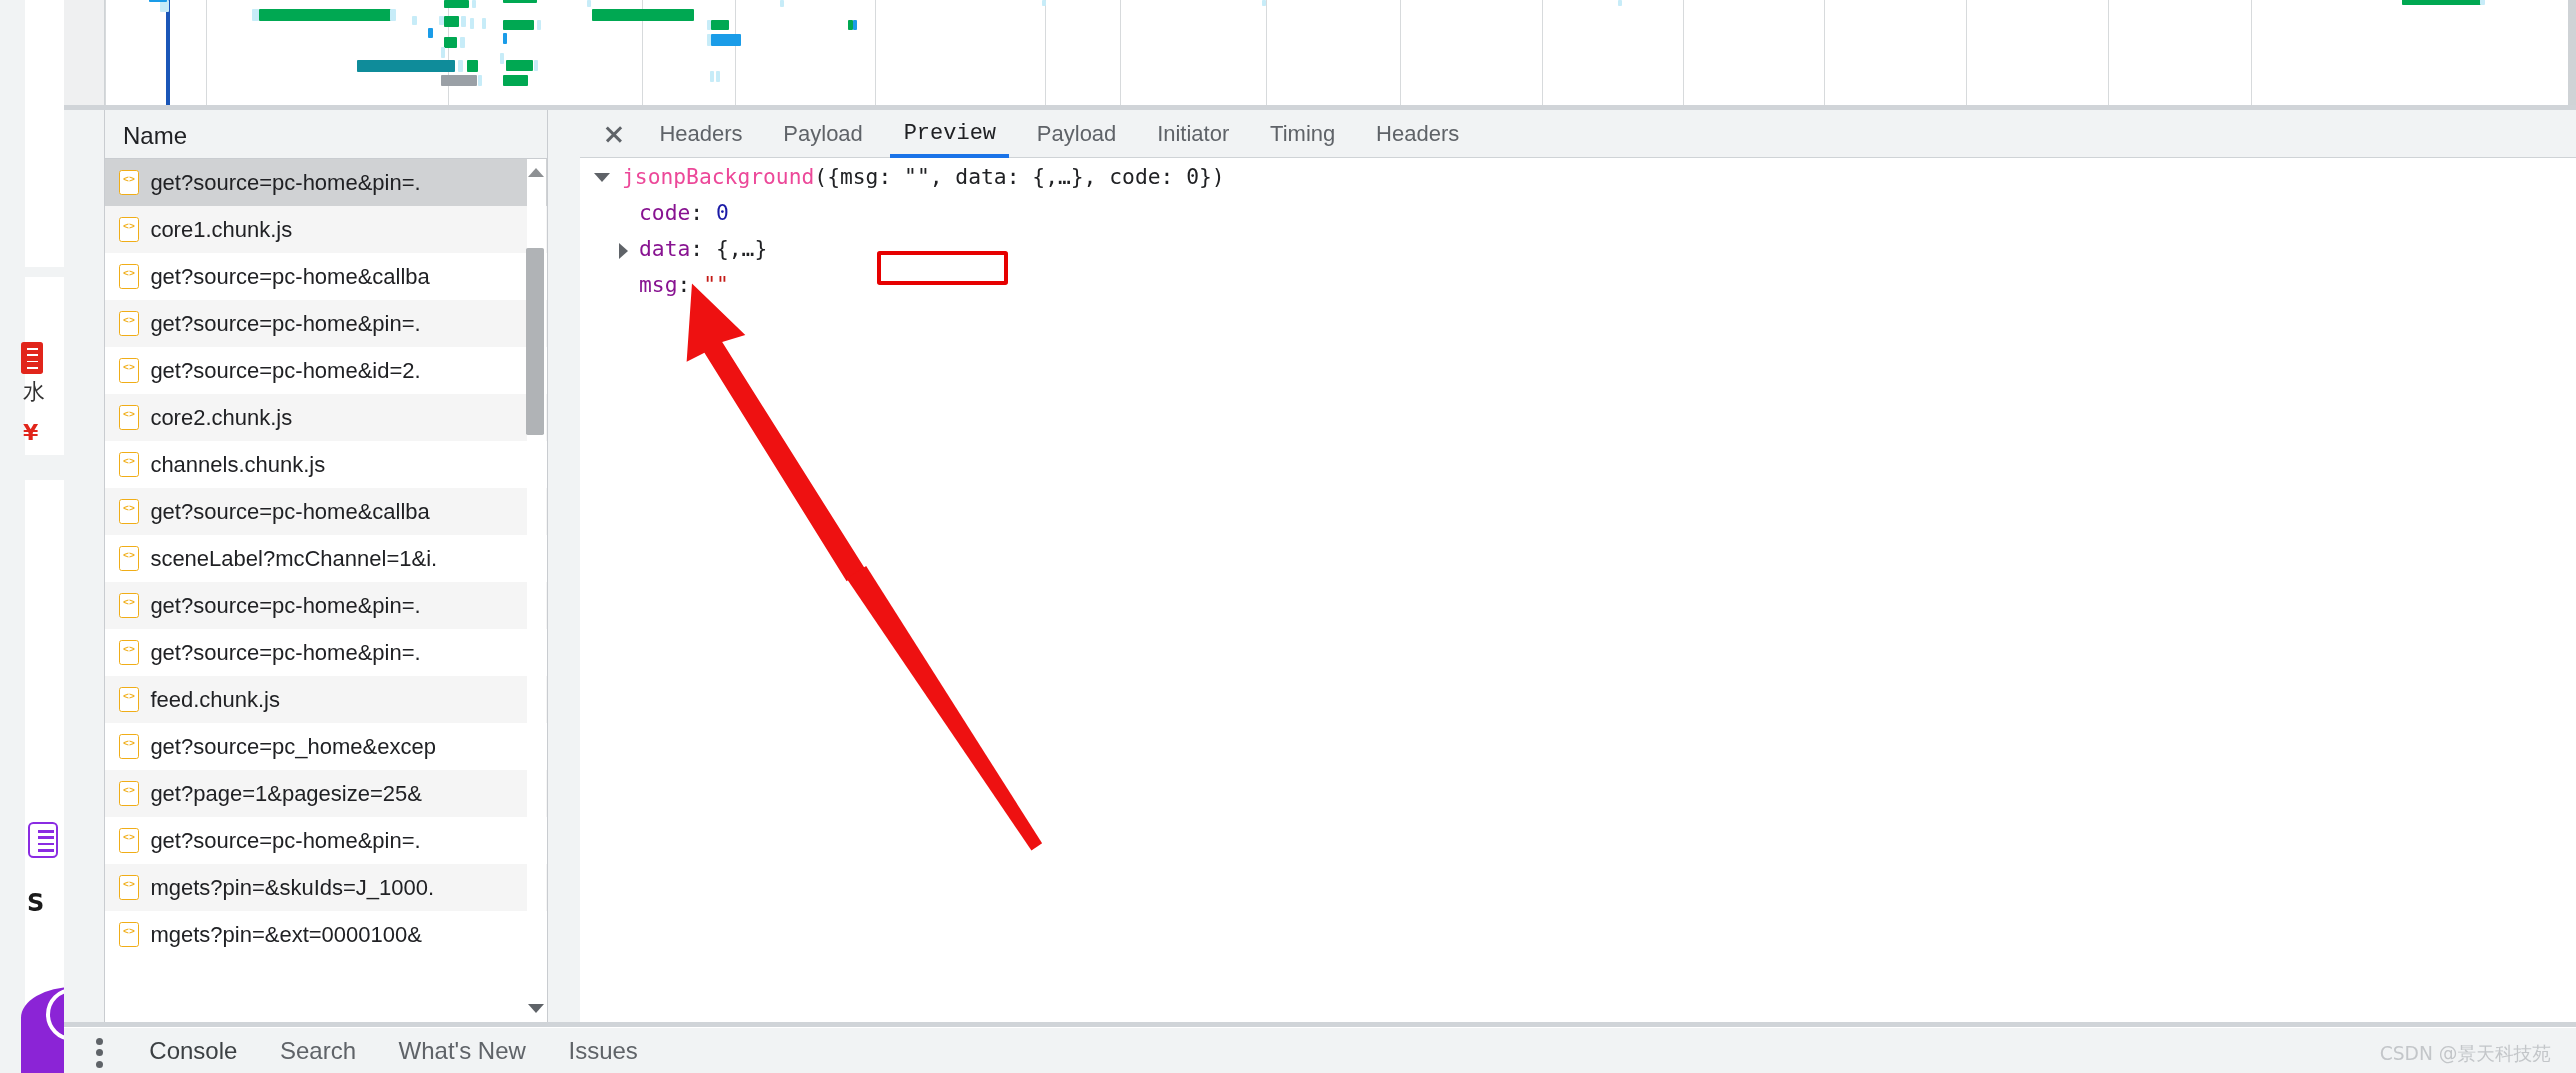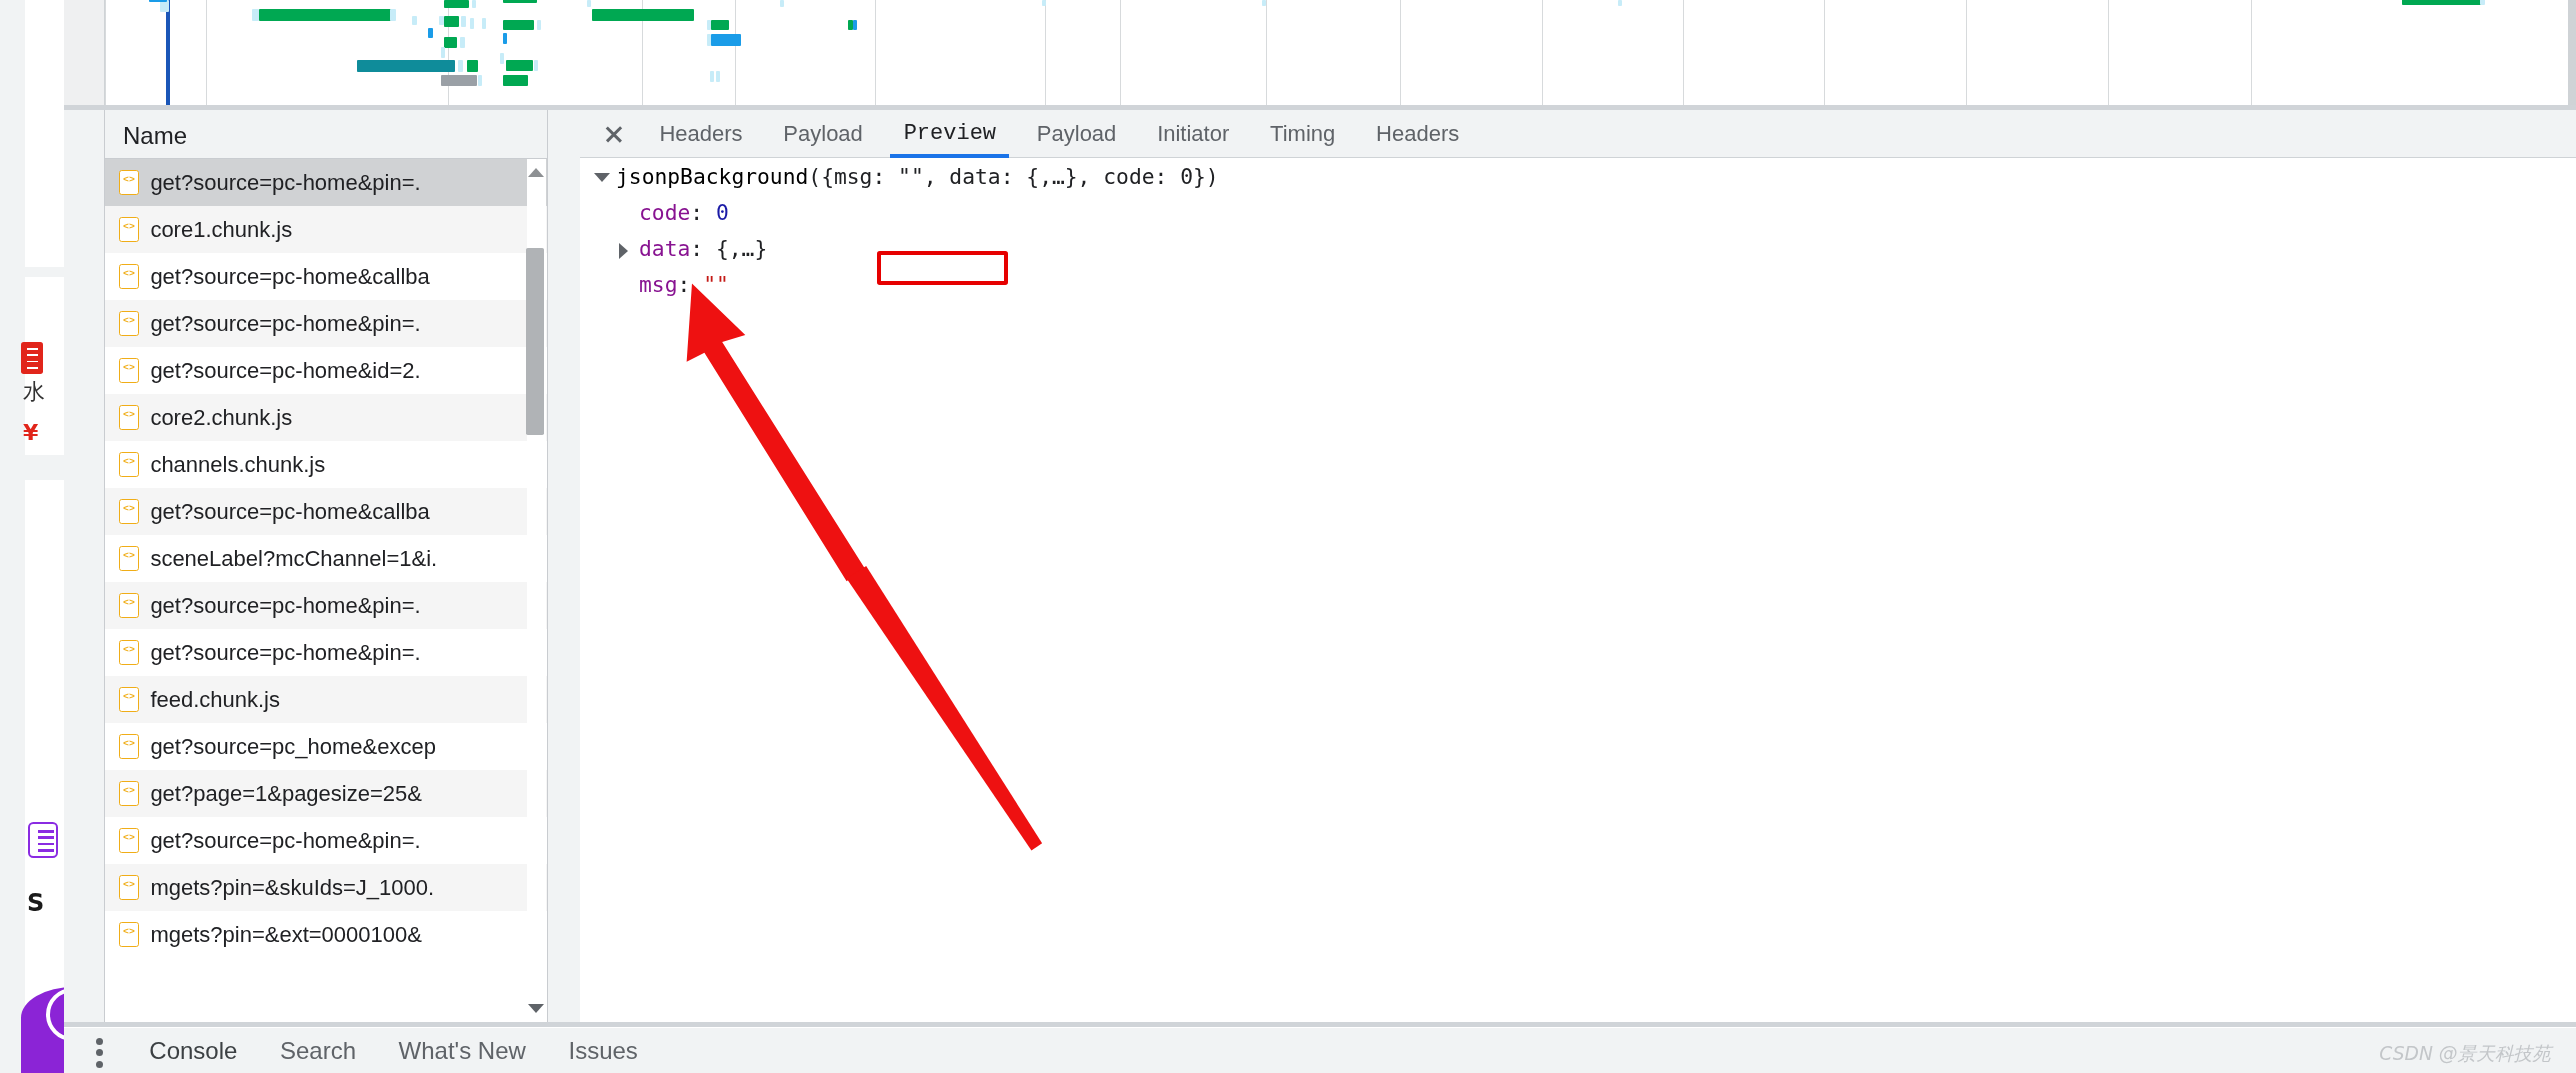--- a/index.html
+++ b/index.html
@@ -452,21 +452,21 @@
   .tri.right {
     left: 39px; top: 11.6px;
     border-top: 8px solid transparent;
     border-bottom: 8px solid transparent;
     border-left: 9.8px solid #5f6368;
   }
   .k-prop   { color: #881391; }
   .k-num    { color: #1a1aa6; }
   .k-str    { color: #c41a16; }
   .k-punct  { color: #202124; }
-  .k-fn     { color: #000000; }
+  .k-fn     { color: #ec4899; margin-left: 6px; }
 
   
   .annot-box {
     position: absolute;
     left: 297px;
     top: 92px;
     width: 131px;
     height: 34px;
     border: 4.4px solid #e60000;
     border-radius: 2.7px;
@@ -532,21 +532,20 @@
   .drawer-tab.dim { color: #5f6368; }
 
   .watermark {
     position: absolute;
     right: 25px;
     bottom: 7.1px;
     font-size: 18.7px;
     color: #c3c6c9;
     font-family: "DejaVu Sans", sans-serif;
     white-space: nowrap;
-    font-style: italic;
   }
 
   
   .prev-scroll {
     position: absolute;
     right: 0;
     top: 0;
     width: 8px;
     height: 105px;
     background: #cfd3d6;

